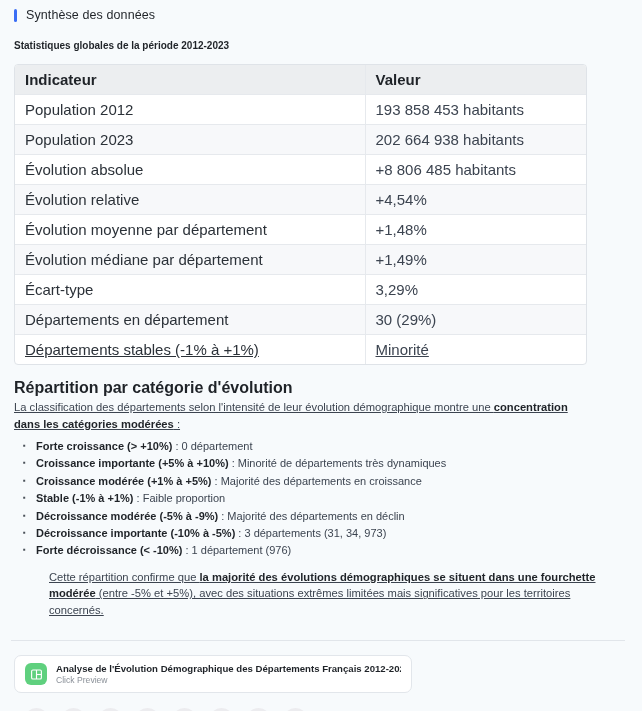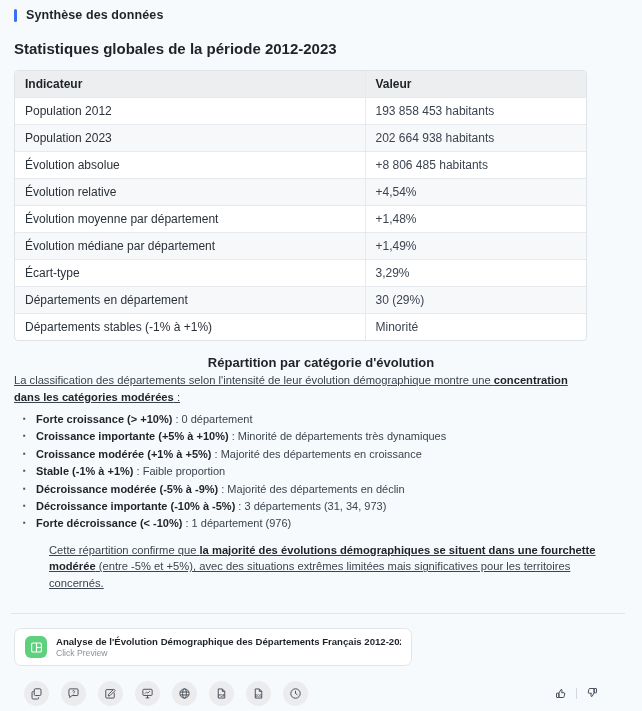--- a/index.html
+++ b/index.html
@@ -11,56 +11,56 @@
     overflow: hidden;
   }
   .page { width: 642px; height: 711px; position: relative; padding: 0 14px; }
 
   
   .section-head {
     display: flex; align-items: center; gap: 9px;
     padding-top: 8px; height: 22px;
   }
   .accent-bar { width: 3px; height: 13px; background: #3b6ef5; border-radius: 2px; flex: none; }
-  .section-title { font-size: 12.5px; font-weight: bold; color: #1f2328; letter-spacing: .1px; }
+  .section-title { font-size: 12.5px; font-weight: normal; color: #1f2328; letter-spacing: .1px; }
 
   .subhead {
-    font-size: 15px; font-weight: bold; color: #1f2328;
+    font-size: 10px; font-weight: bold; color: #1f2328;
     margin-top: 18px;
   }
 
   
   .tbl-wrap {
     margin-top: 13px;
     border: 1px solid #dfe3e8;
     border-radius: 4px;
     overflow: hidden;
     background: #fff;
     width: 573px;
   }
   table { border-collapse: collapse; width: 100%; table-layout: fixed; }
   th, td {
-    font-size: 12px;
+    font-size: 15px;
     text-align: left;
     padding: 6px 10px;
     height: 21.3px;
     border-bottom: 1px solid #e6e9ed;
     vertical-align: middle;
     overflow: hidden; white-space: nowrap;
   }
   th { background: #eceef0; font-weight: bold; color: #1f2328; }
   td { color: #3c4450; font-weight: normal; }
   td:first-child { color: #2b3138; }
   th:first-child, td:first-child { width: 350px; border-right: 1px solid #e6e9ed; }
   tbody tr:nth-child(even) { background: #f7f8fa; }
-  tbody tr:last-child td { border-bottom: none; }
+  tbody tr:last-child td { border-bottom: none; text-decoration: underline; }
 
   
   .prose-title {
-    font-size: 13px; font-weight: bold; margin-top: 14px; color: #1f2328; text-align: center;
+    font-size: 16px; font-weight: bold; margin-top: 14px; color: #1f2328;
   }
   .para {
     font-size: 11.2px; line-height: 16.5px; color: #3c4450;
     margin-top: 2px; max-width: 578px; text-decoration: underline;
   }
   .para b, .bullets b { color: #1f2328; font-weight: bold; }
 
   .bullets { margin-top: 6px; padding-left: 22px; list-style: none; }
   .bullets li {
     font-size: 11px; line-height: 17.4px; color: #3c4450;

